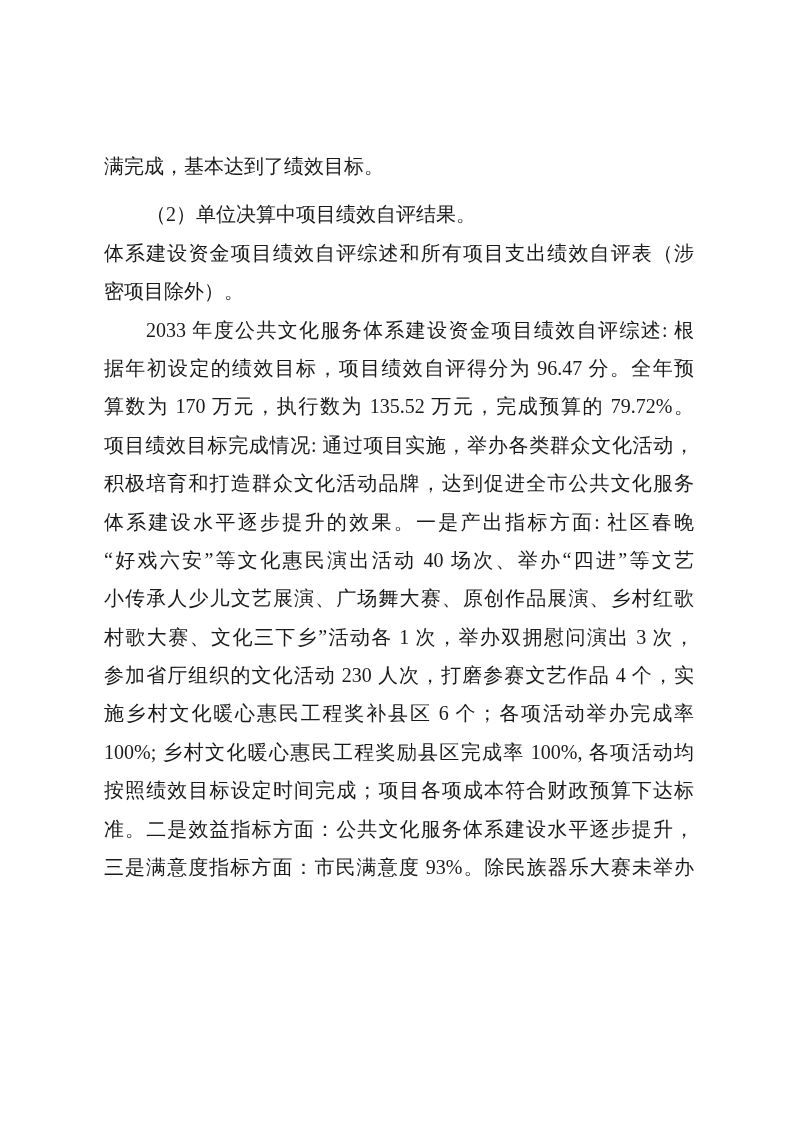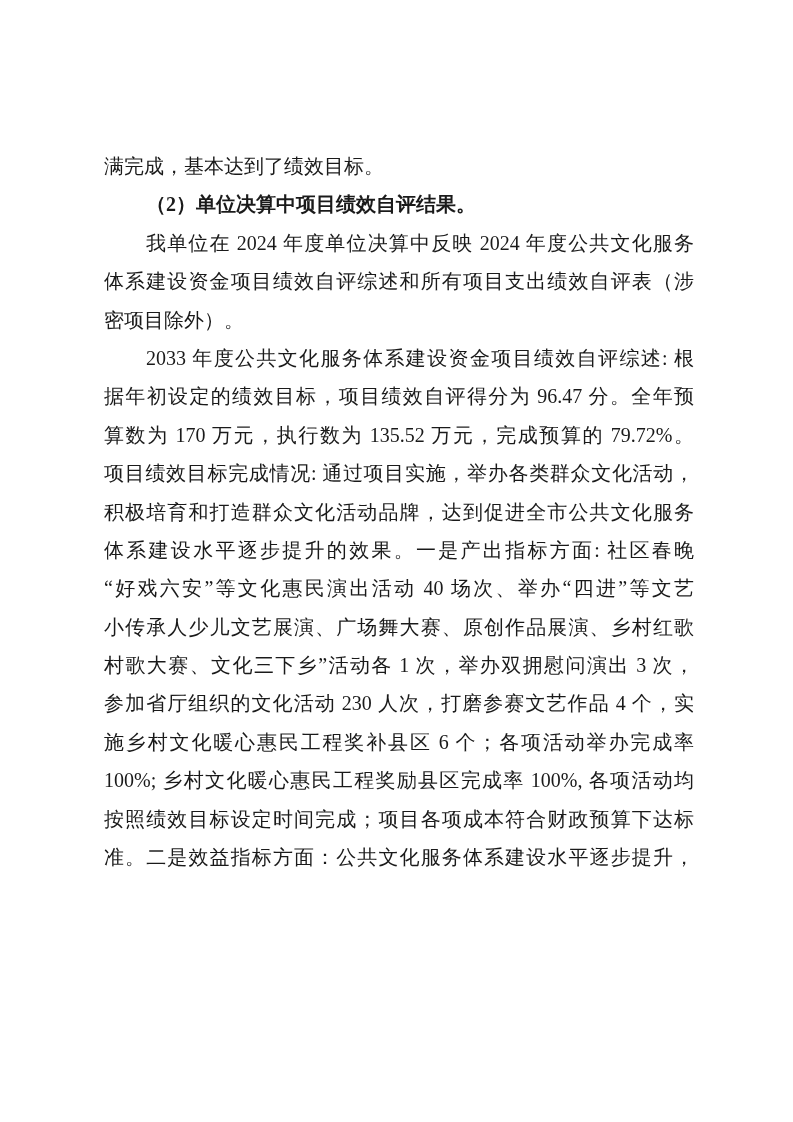--- a/index.html
+++ b/index.html
@@ -30,51 +30,52 @@
     white-space: pre-wrap;
   }
   .line.justify {
     text-align: justify;
     text-align-last: justify;
   }
   .line.indent {
     text-indent: 42px;
   }
   .line.bold {
-    font-weight: 700;
+    font-weight: 400;
+    margin-top: 10px;
   }
   .page-number {
     position: absolute;
     top: 991px;
     right: 100px;
     font-size: 16px;
     line-height: 24px;
     letter-spacing: 1px;
     color: #1a1a1a;
   }
 </style>
 </head>
 <body>
 
 <div class="page">
   <div class="doc-body">
       <div class="line">满完成，基本达到了绩效目标。</div>
       <div class="line indent bold">（2）单位决算中项目绩效自评结果。</div>
-      <div class="line indent justify">我单位在 2024 年度单位决算中反映 2024 年度公共文化服务</div>
       <div class="line justify">体系建设资金项目绩效自评综述和所有项目支出绩效自评表（涉</div>
       <div class="line">密项目除外）。</div>
       <div class="line indent justify">2033 年度公共文化服务体系建设资金项目绩效自评综述: 根</div>
       <div class="line justify">据年初设定的绩效目标，项目绩效自评得分为 96.47 分。全年预</div>
       <div class="line justify">算数为 170 万元，执行数为 135.52 万元，完成预算的 79.72%。</div>
       <div class="line justify">项目绩效目标完成情况: 通过项目实施，举办各类群众文化活动，</div>
       <div class="line justify">积极培育和打造群众文化活动品牌，达到促进全市公共文化服务</div>
       <div class="line justify">体系建设水平逐步提升的效果。一是产出指标方面: 社区春晚</div>
       <div class="line justify">“好戏六安”等文化惠民演出活动 40 场次、举办“四进”等文艺</div>
       <div class="line justify">小传承人少儿文艺展演、广场舞大赛、原创作品展演、乡村红歌</div>
       <div class="line justify">村歌大赛、文化三下乡”活动各 1 次，举办双拥慰问演出 3 次，</div>
       <div class="line justify">参加省厅组织的文化活动 230 人次，打磨参赛文艺作品 4 个，实</div>
       <div class="line justify">施乡村文化暖心惠民工程奖补县区 6 个；各项活动举办完成率</div>
       <div class="line justify">100%; 乡村文化暖心惠民工程奖励县区完成率 100%, 各项活动均</div>
       <div class="line justify">按照绩效目标设定时间完成；项目各项成本符合财政预算下达标</div>
       <div class="line justify">准。二是效益指标方面：公共文化服务体系建设水平逐步提升，</div>
+      <div class="line justify">三是满意度指标方面：市民满意度 93%。除民族器乐大赛未举办</div>
     </div>
   <div class="page-number">-22-</div>
 </div>
 
 </body></html>

